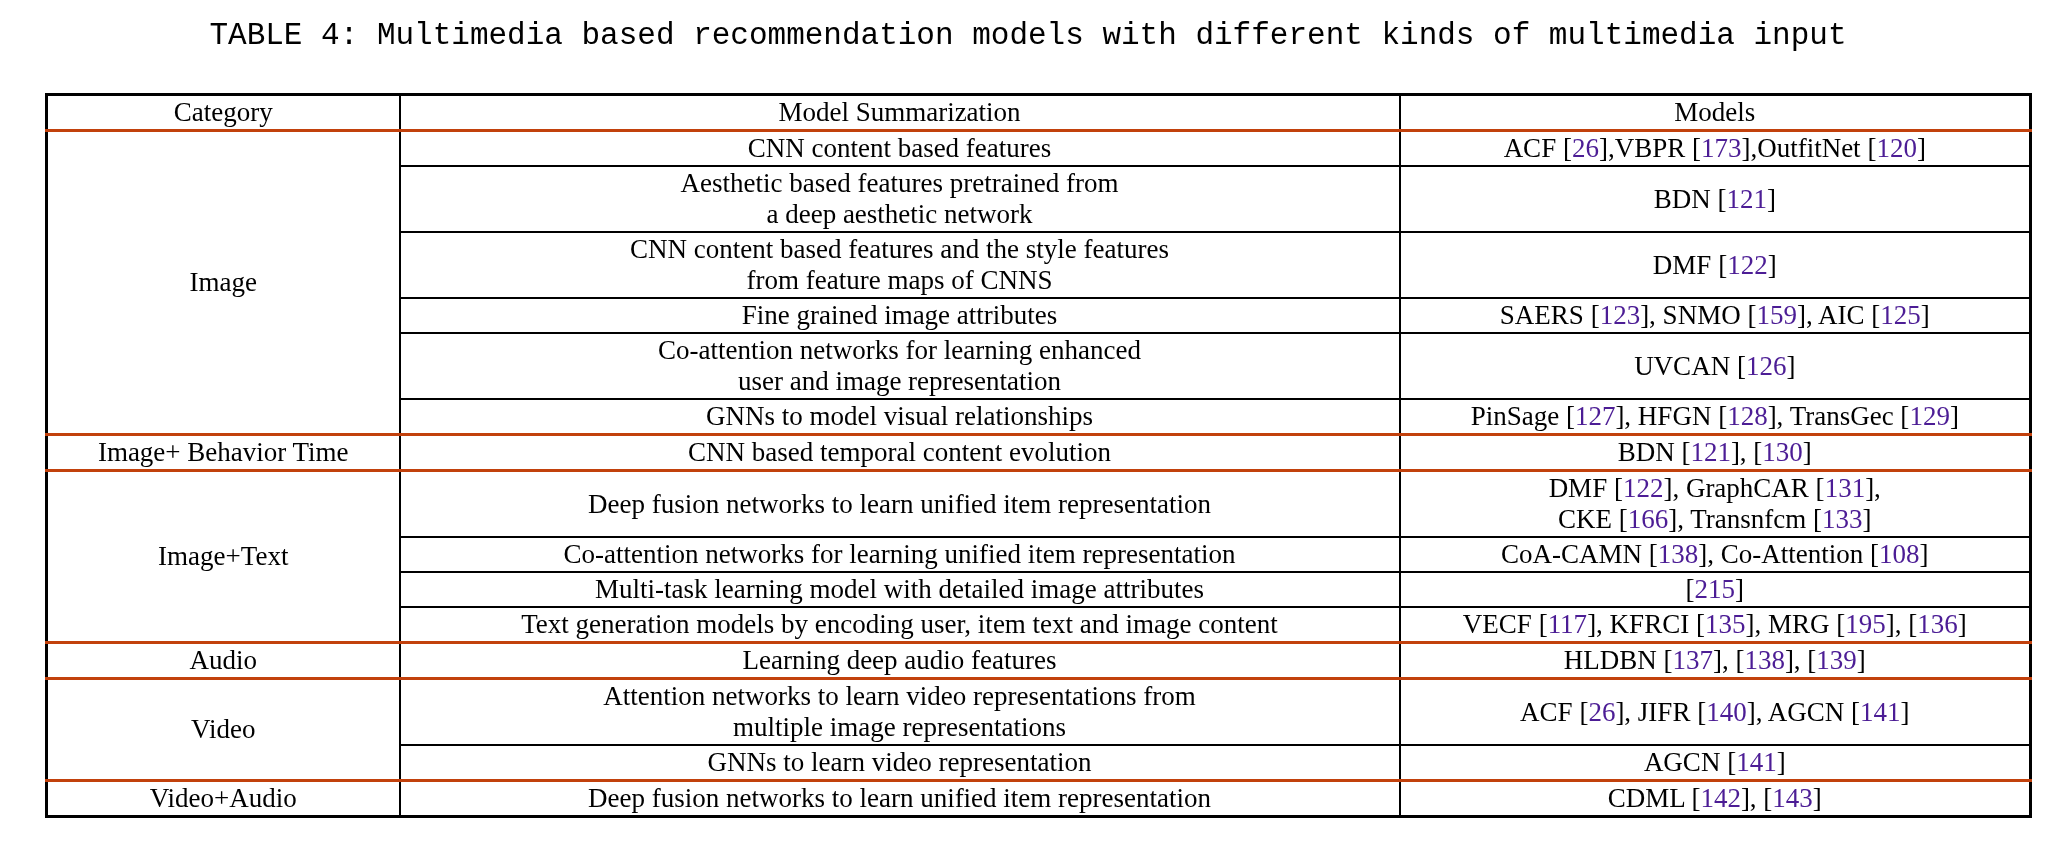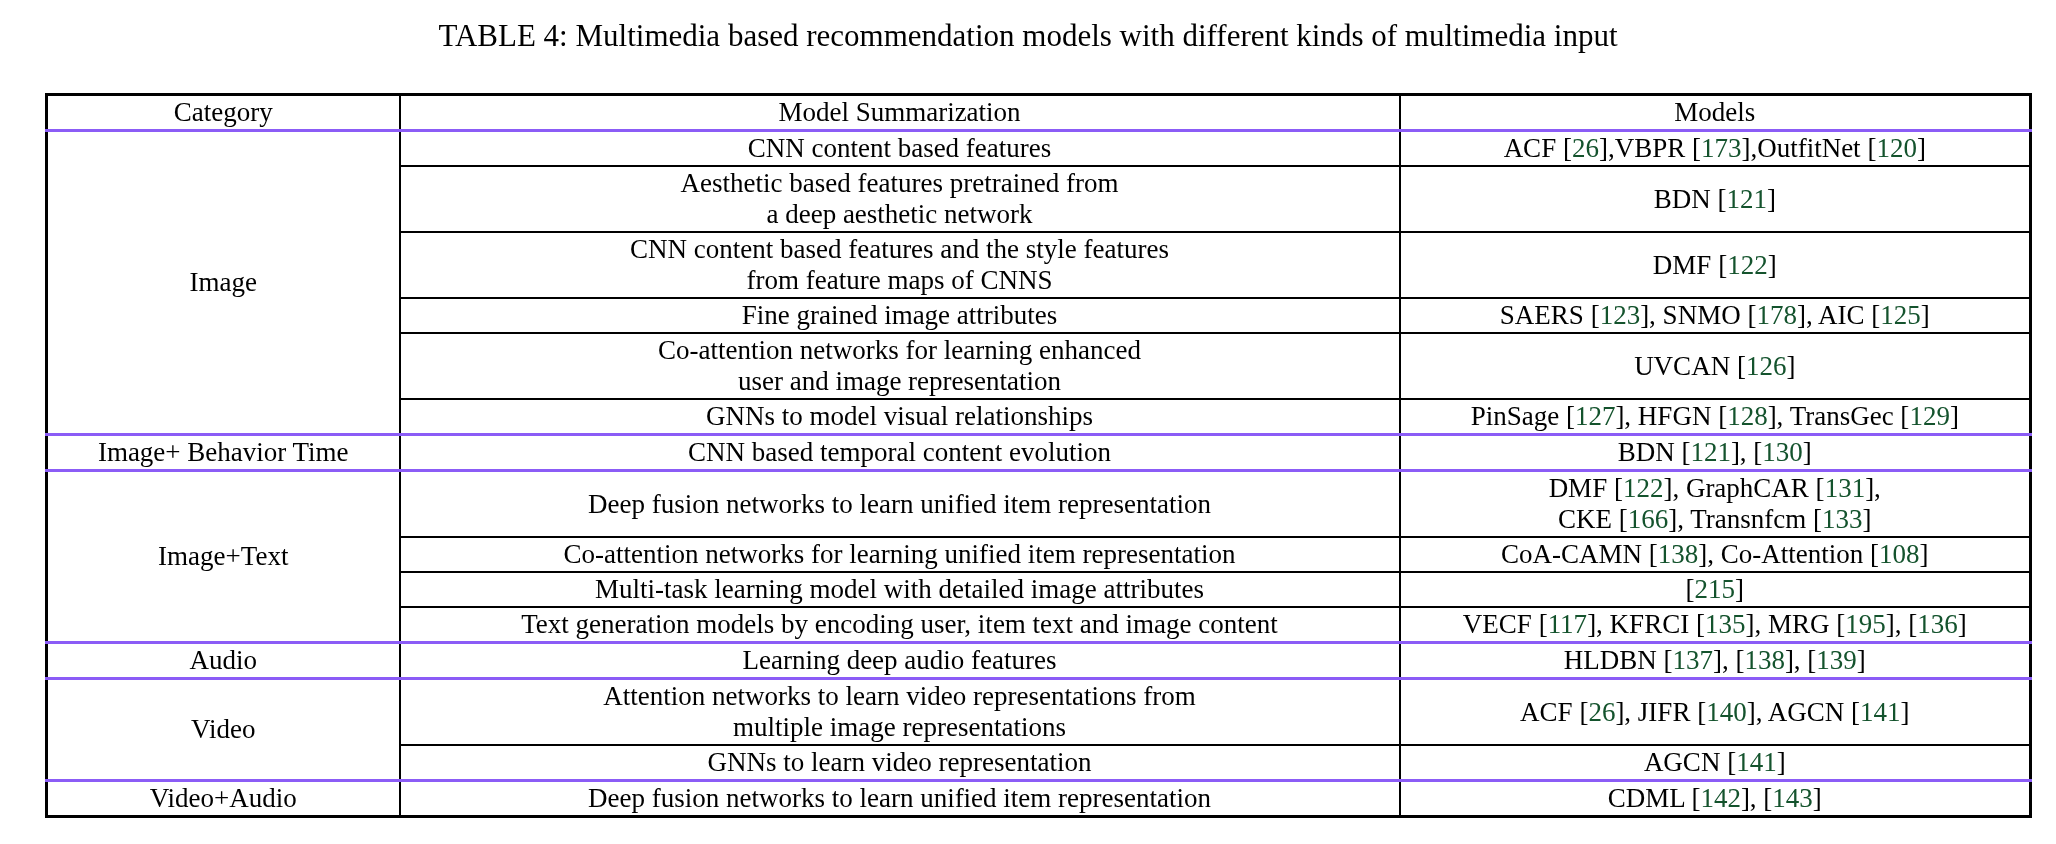--- a/index.html
+++ b/index.html
@@ -14,42 +14,43 @@
     overflow: hidden;
   }
   .paper-title {
     margin-top: 16px;
     width: 2056px;
     text-align: center;
     font-size: 31px;
     line-height: 40px;
     color: #000000;
     white-space: nowrap;
+    font-family: Liberation Mono, monospace;
   }
   table.data-table {
     margin: 37px 0 0 45px;
     width: 1984px;
     border-collapse: collapse;
     table-layout: fixed;
     border: 3px solid #000000;
   }
   table.data-table th,
   table.data-table td {
     border: 2px solid #000000;
     text-align: center;
     vertical-align: middle;
     font-weight: normal;
     font-size: 27px;
     line-height: 31px;
     padding: 1px 6px;
     overflow: hidden;
   }
   table.data-table thead th { height: 33px; }
-  table.data-table tr.group-start > td { border-top: 3px solid #8b5cf6; }
-  .cite { color: #14532d; text-decoration: none; cursor: pointer; }
+  table.data-table tr.group-start > td { border-top: 3px solid #c2410c; }
+  .cite { color: #4c1d95; text-decoration: none; cursor: pointer; }
   .cat-cell { }
 </style>
 </head>
 <body>
 
 <div class="page">
 
   <div class="paper-title">TABLE 4: Multimedia based recommendation models with different kinds of multimedia input</div>
 
   <table class="data-table">
@@ -74,21 +75,21 @@
         <tr>
           <td>Aesthetic based features pretrained from<br>a deep aesthetic network</td>
           <td>BDN [<span class="cite">121</span>]</td>
         </tr>
         <tr>
           <td>CNN content based features and the style features<br>from feature maps of CNNS</td>
           <td>DMF [<span class="cite">122</span>]</td>
         </tr>
         <tr>
           <td>Fine grained image attributes</td>
-          <td>SAERS [<span class="cite">123</span>], SNMO [<span class="cite">178</span>], AIC [<span class="cite">125</span>]</td>
+          <td>SAERS [<span class="cite">123</span>], SNMO [<span class="cite">159</span>], AIC [<span class="cite">125</span>]</td>
         </tr>
         <tr>
           <td>Co-attention networks for learning enhanced<br>user and image representation</td>
           <td>UVCAN [<span class="cite">126</span>]</td>
         </tr>
         <tr>
           <td>GNNs to model visual relationships</td>
           <td>PinSage [<span class="cite">127</span>], HFGN [<span class="cite">128</span>], TransGec [<span class="cite">129</span>]</td>
         </tr>
         <tr class="group-start">

